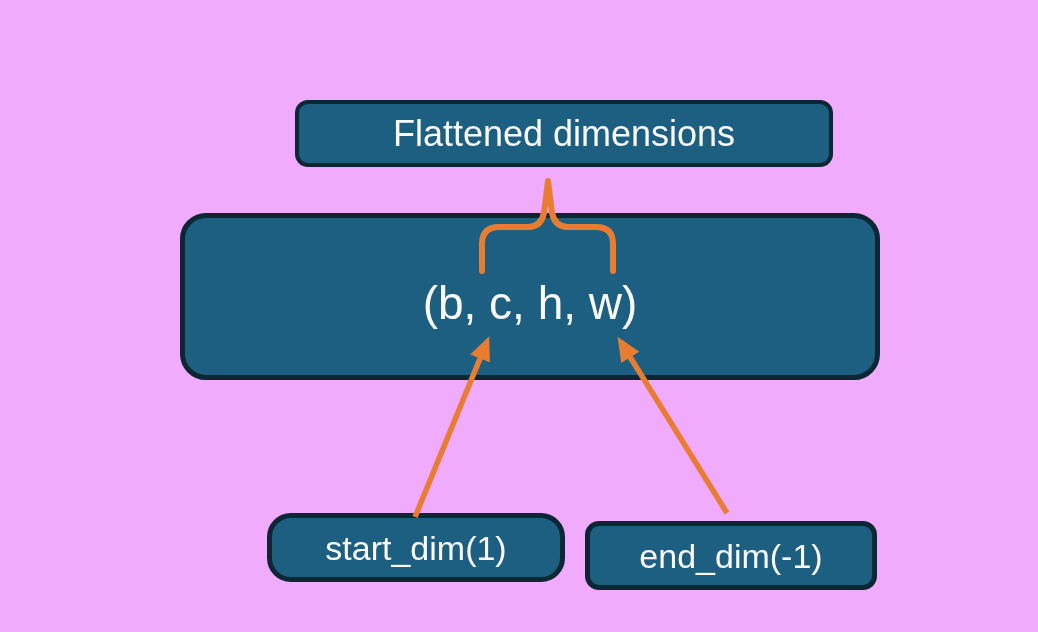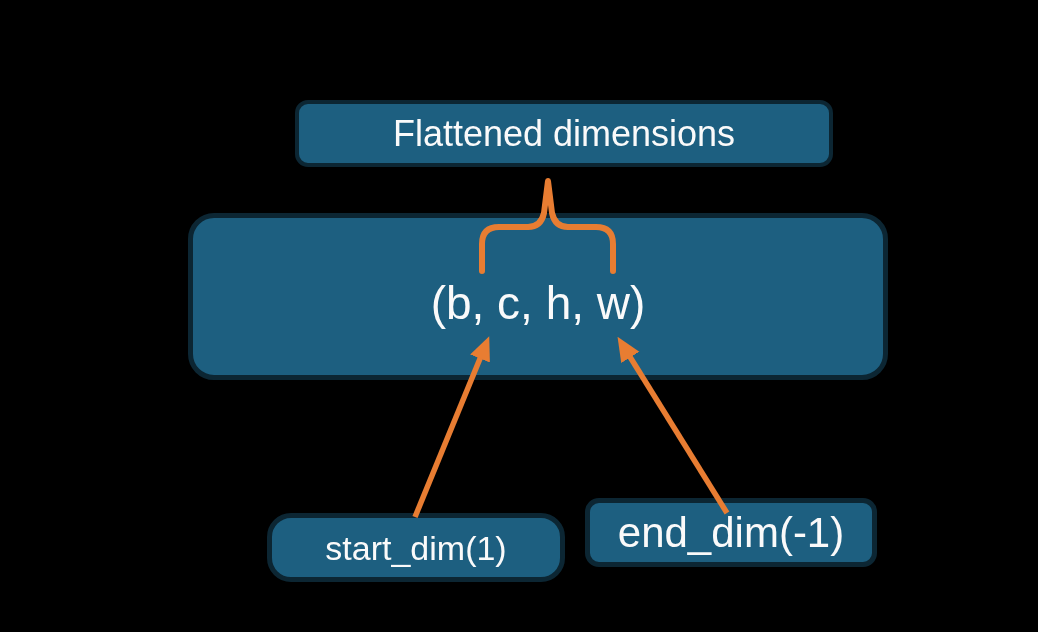--- a/index.html
+++ b/index.html
@@ -4,21 +4,21 @@
 <style>
   html, body {
     margin: 0;
     padding: 0;
     background: #ffffff;
   }
   .canvas {
     position: relative;
     width: 1038px;
     height: 632px;
-    background: #000000;
+    background: #f0abfc;
     overflow: hidden;
     font-family: "Liberation Sans", sans-serif;
   }
   .node {
     position: absolute;
     box-sizing: border-box;
     background: #1d5f80;
     border: 5px solid #0c2633;
     color: #fafafa;
     display: flex;
@@ -31,43 +31,43 @@
   .node-title {
     left: 295px;
     top: 100px;
     width: 538px;
     height: 67px;
     border-width: 4px;
     border-radius: 13px;
     font-size: 36px;
   }
   .node-tensor {
-    left: 188px;
+    left: 180px;
     top: 213px;
     width: 700px;
     height: 167px;
     border-radius: 26px;
     font-size: 46px;
     padding-top: 12px;
   }
   .node-start {
     left: 267px;
     top: 513px;
     width: 298px;
     height: 69px;
     border-radius: 24px;
     font-size: 34px;
   }
   .node-end {
     left: 585px;
-    top: 498px;
+    top: 521px;
     width: 292px;
     height: 69px;
     border-radius: 14px;
-    font-size: 42px;
+    font-size: 34px;
   }
   .overlay {
     position: absolute;
     left: 0;
     top: 0;
     width: 1038px;
     height: 632px;
     pointer-events: none;
   }
 </style>

